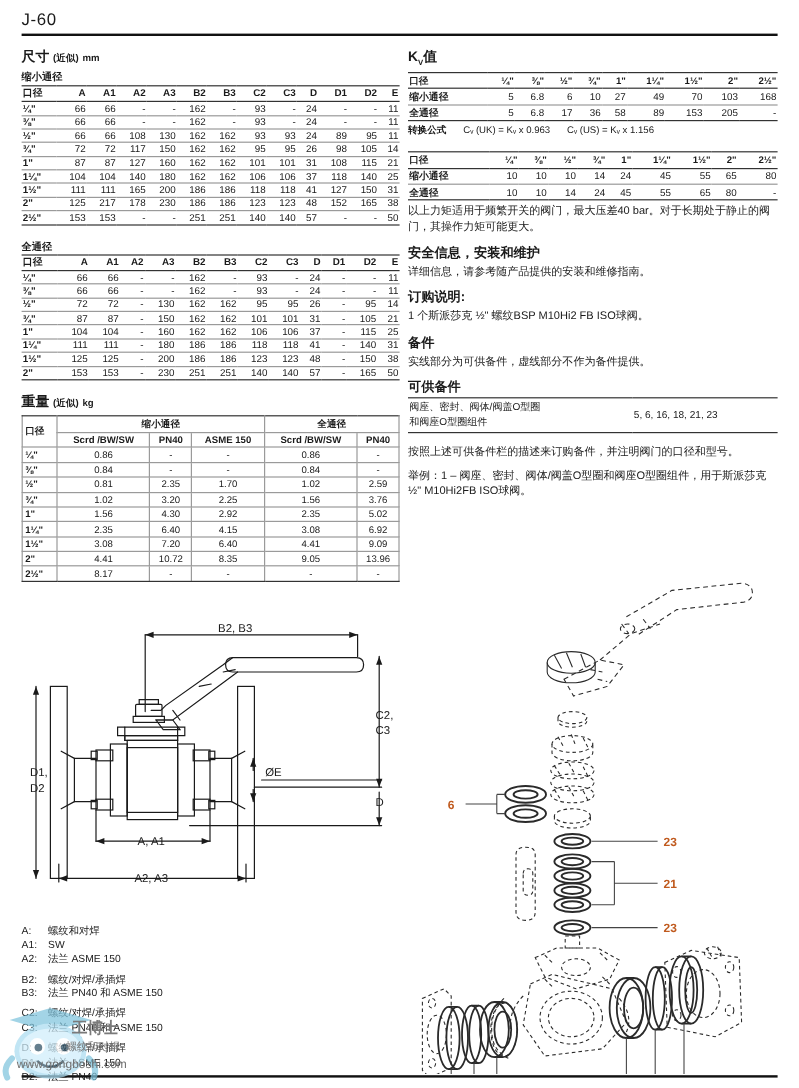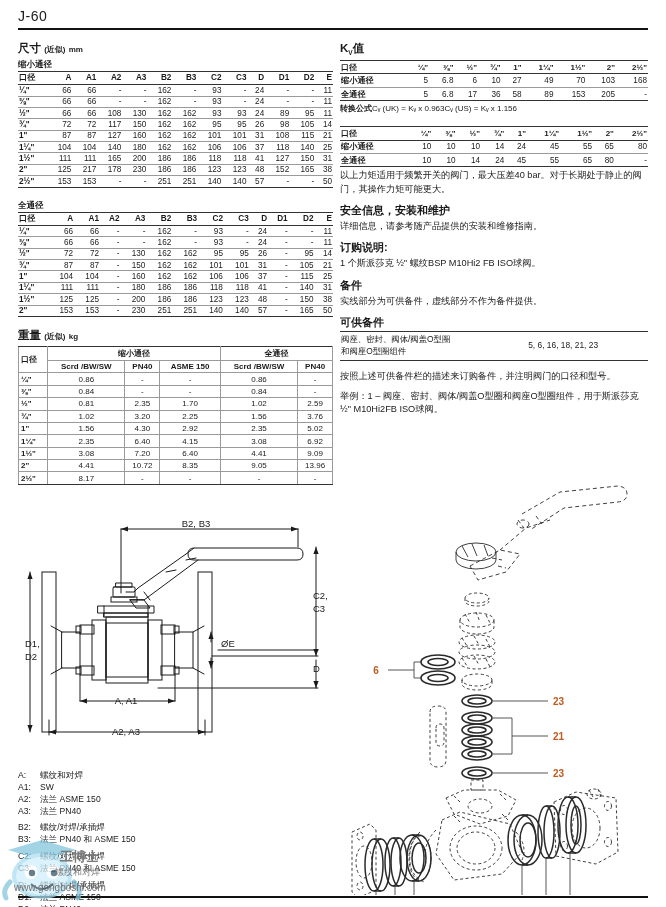--- a/index.html
+++ b/index.html
@@ -51,21 +51,21 @@
   
   .kv-tbl { font-size:8px; }
   .kv-tbl thead tr { border-top:1.6px solid #333; border-bottom:1.1px solid #333; }
   .kv-tbl tbody tr { border-bottom:0.8px solid #9a9a9a; }
   .kv-tbl tbody tr:last-child { border-bottom:1.6px solid #333; }
   .kv-tbl th { font-weight:bold; font-size:8px; text-align:right; }
   .kv-tbl th.lbl { text-align:left; }
   .kv-tbl td { text-align:right; font-size:8.2px; }
   .kv-tbl td.lbl { text-align:left; font-weight:bold; }
 
-  .formula { font-size:8px; padding-top:2px; display:flex; align-items:baseline; }
+  .formula { font-size:8px; padding-top:2px; display:flex; gap:14px; align-items:baseline; }
   .formula .f-lbl { font-weight:bold; }
   sub { font-size:6.5px; }
 
   p.body { font-size:9.2px; line-height:1.45; margin:2px 0 0 0; }
   p.body2 { font-size:9.2px; line-height:1.45; margin:7px 0 0 0; }
   h2.blk { font-size:11px; font-weight:bold; margin:0 0 1px 0; }
 
   
   .sp-tbl { font-size:8.4px; width:100%; border-collapse:collapse; }
   .sp-tbl tr { border-top:1.5px solid #333; border-bottom:1.5px solid #333; }
@@ -611,24 +611,20 @@
         <span class="lg-k">A:</span>
         <span>螺纹和对焊</span>
       </div>
       <div class="lg-row">
         <span class="lg-k">A1:</span>
         <span>SW</span>
       </div>
       <div class="lg-row">
         <span class="lg-k">A2:</span>
         <span>法兰 ASME 150</span>
-      </div>
-      <div class="lg-row">
-        <span class="lg-k">A3:</span>
-        <span>法兰 PN40</span>
       </div>
       <div class="lg-sp"></div>
       <div class="lg-row">
         <span class="lg-k">B2:</span>
         <span>螺纹/对焊/承插焊</span>
       </div>
       <div class="lg-row">
         <span class="lg-k">B3:</span>
         <span>法兰 PN40 和 ASME 150</span>
       </div>

